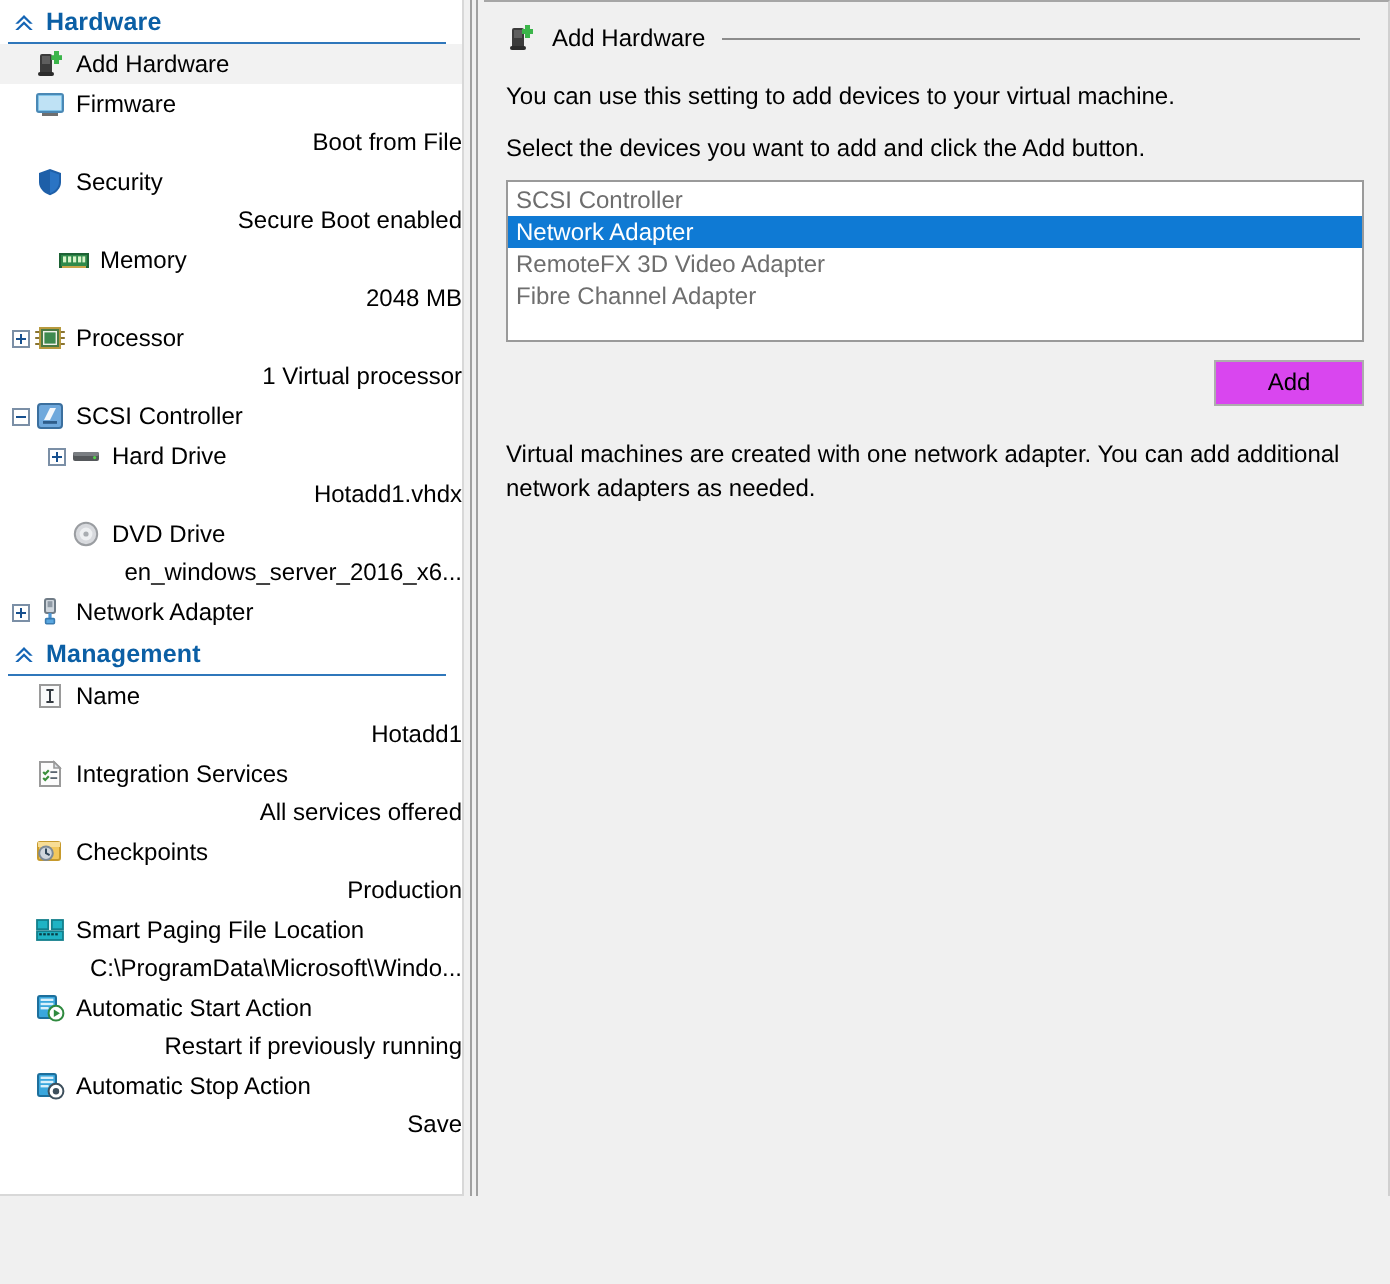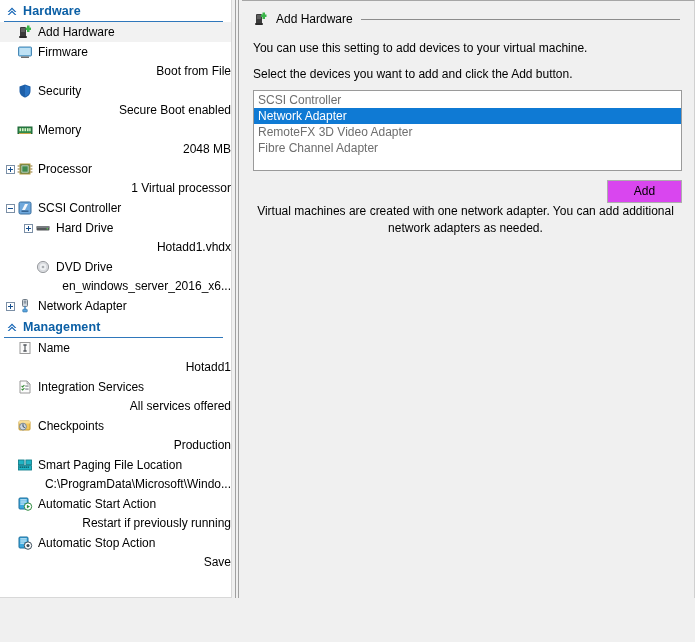--- a/index.html
+++ b/index.html
@@ -239,25 +239,25 @@
     box-sizing: border-box;
     text-align: center;
     line-height: 21px;
     height: 23px;
     cursor: default;
     padding: 0;
   }
   #add-button { width: 75px; }
 
   #hint-text {
+    margin-top: 16px;
     font-size: 12px;
     line-height: 17px;
     color: #000;
     max-width: 425px;
-    text-align: center;
   }
 
   
   #footer {
     flex: 1 1 auto;
     background: #f0f0f0;
     position: relative;
   }
   #footer-buttons {
     position: absolute;
@@ -328,21 +328,21 @@
             <span class="expander"></span>
             <span class="tree-icon">
               <svg width="16" height="16" viewBox="0 0 16 16">
                 <path d="M8 1.5 L13.5 3.5 V8 C13.5 11.3 11 13.6 8 14.6 C5 13.6 2.5 11.3 2.5 8 V3.5 Z" fill="#1e5fa8"></path>
                 <path d="M8 2.6 L12.5 4.2 V8 C12.5 10.7 10.4 12.7 8 13.6 Z" fill="#2a74c4"></path>
               </svg>
             </span>
             <span class="tree-label">Security</span>
           </div>
           <div class="tree-sub" style="padding-left:43px">Secure Boot enabled</div>
-          <div class="tree-row" style="padding-left:4px">
+          <div class="tree-row" style="padding-left:16px">
             <span class="expander"></span>
             <span class="tree-icon">
               <svg width="16" height="16" viewBox="0 0 16 16">
                 <rect x="1" y="5" width="14" height="6.5" fill="#2f8a4a" stroke="#1d6234" stroke-width="1"></rect>
                 <rect x="2.5" y="6.2" width="1.6" height="3" fill="#d8f3c8"></rect>
                 <rect x="5" y="6.2" width="1.6" height="3" fill="#d8f3c8"></rect>
                 <rect x="7.5" y="6.2" width="1.6" height="3" fill="#d8f3c8"></rect>
                 <rect x="10" y="6.2" width="1.6" height="3" fill="#d8f3c8"></rect>
                 <rect x="12.2" y="6.2" width="1.4" height="3" fill="#d8f3c8"></rect>
                 <rect x="2" y="11" width="12" height="1" fill="#caa44a"></rect>

